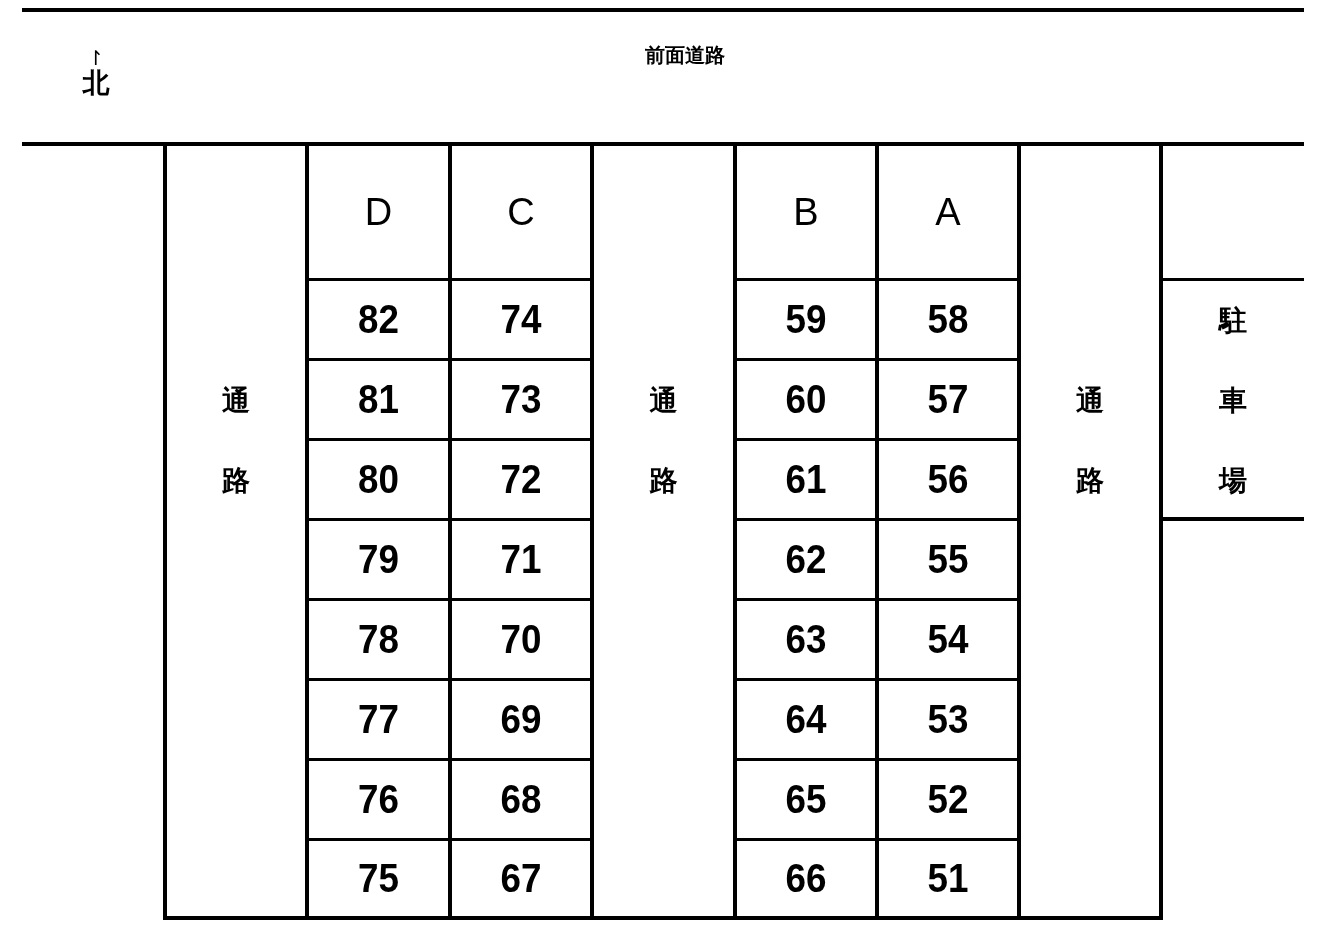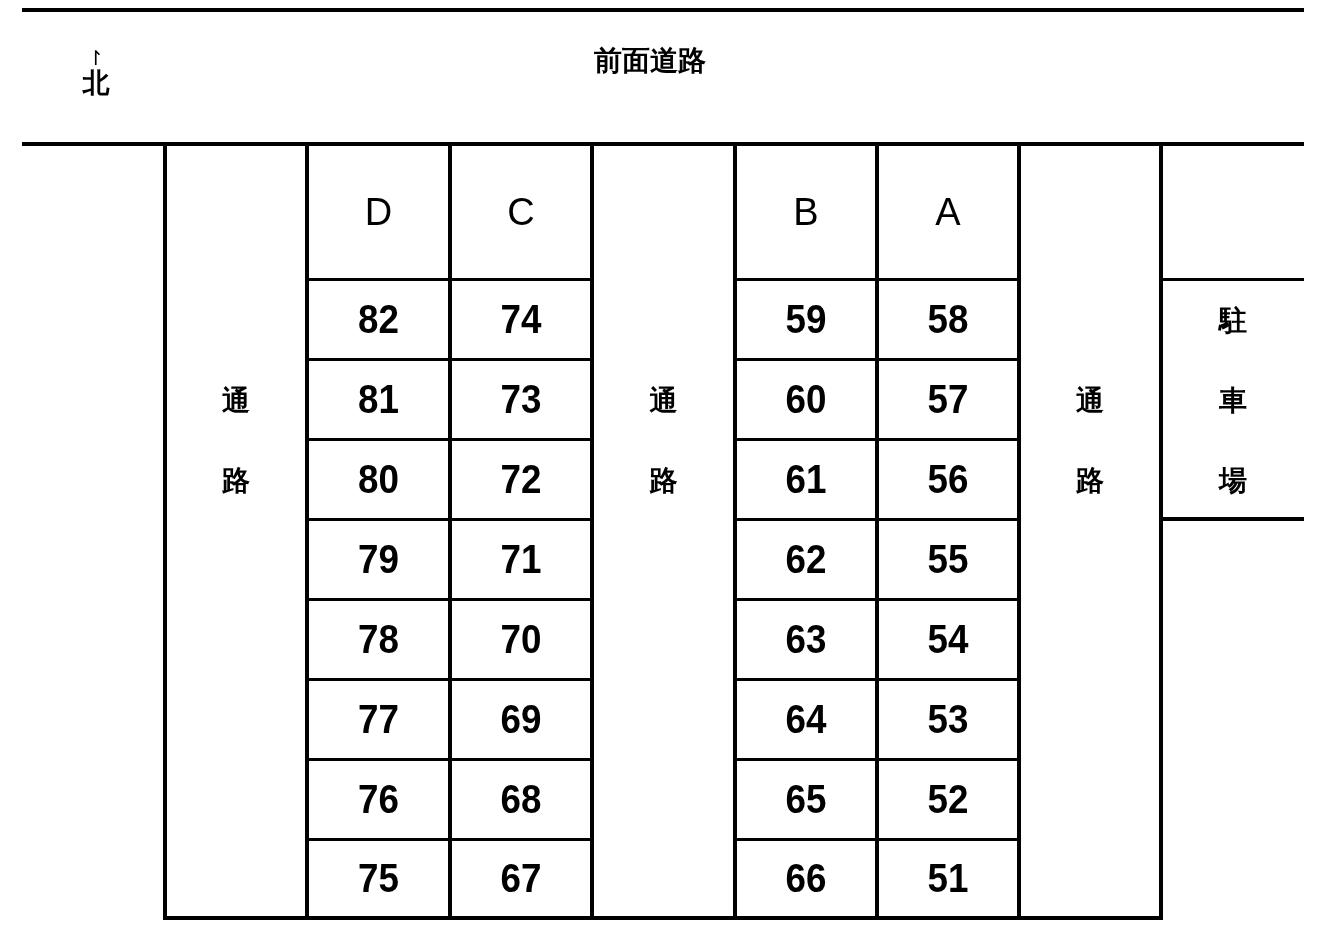--- a/index.html
+++ b/index.html
@@ -1,20 +1,20 @@
 <!DOCTYPE html>
 <html><head>
 <meta charset="utf-8">
 <style>
   html,body{margin:0;padding:0;background:#fff;}
   body{width:1335px;height:933px;position:relative;overflow:hidden;font-family:"DejaVu Sans",sans-serif;color:#000;}
   .hline{position:absolute;background:#000;}
   .vline{position:absolute;background:#000;}
   .txt{position:absolute;text-align:center;}
-  .road-title{left:485px;top:42px;width:330px;font-size:28px;font-weight:bold;}
+  .road-title{left:520px;top:42px;width:330px;font-size:20px;font-weight:bold;}
   .north{left:70px;top:48px;width:52px;}
   .north .arr{font-size:20px;line-height:20px;display:block;}
   .north .lbl{font-size:27px;font-weight:bold;display:block;line-height:30px;}
   .cell{position:absolute;display:flex;align-items:center;justify-content:center;font-family:"Liberation Sans",sans-serif;font-weight:bold;}
   .hdr{font-size:38px;font-weight:normal;}
   .num{font-size:40px;transform:scaleX(0.92);}
   .vtext{position:absolute;display:flex;flex-direction:column;align-items:center;font-size:28px;font-weight:bold;}
   .vtext span{height:80px;line-height:80px;}
 </style>
 </head>

